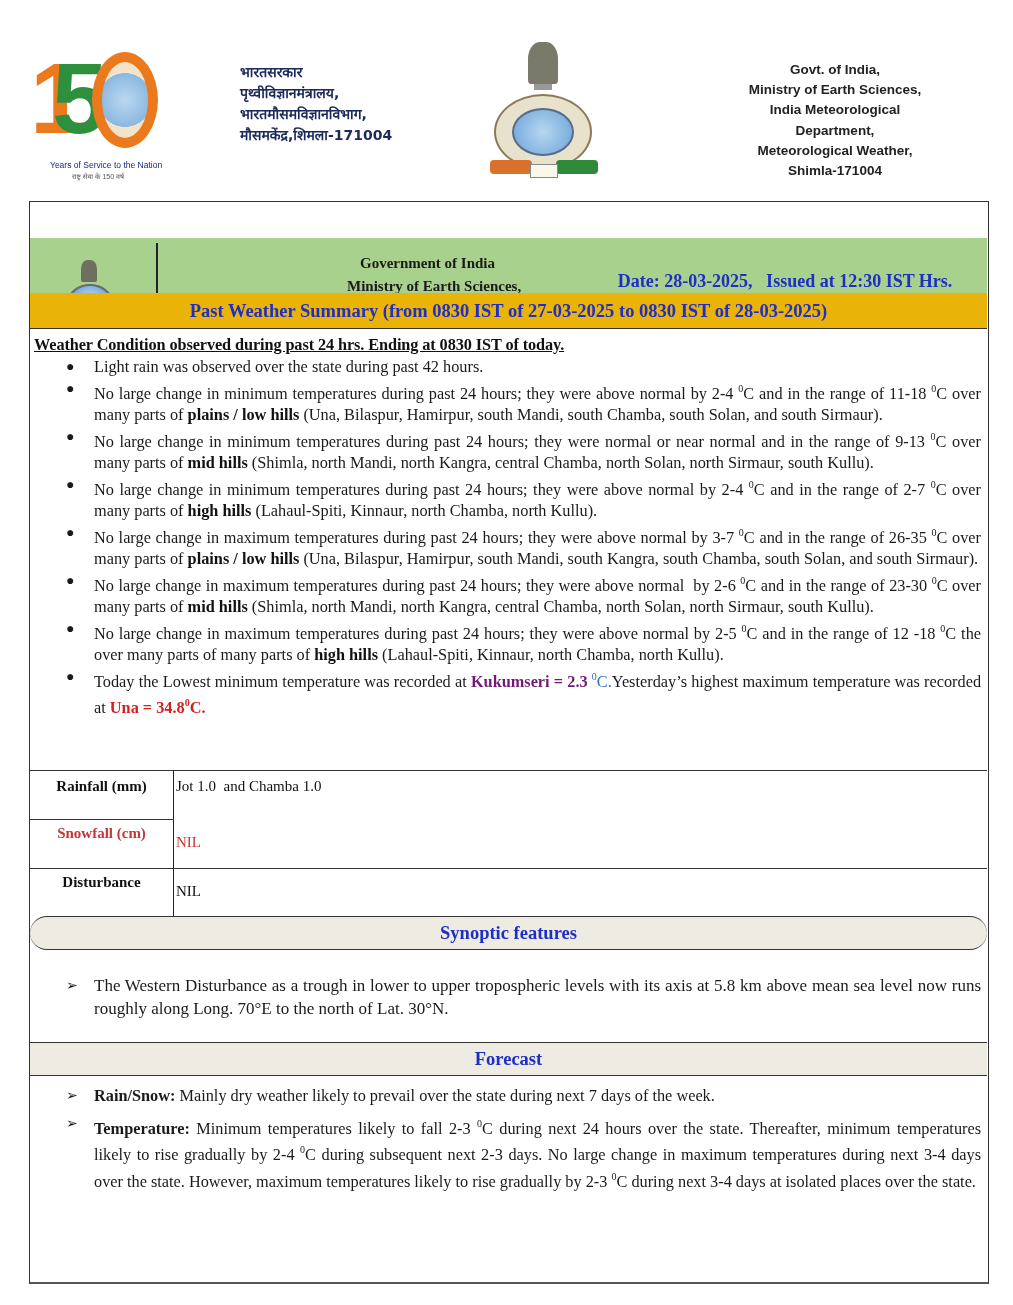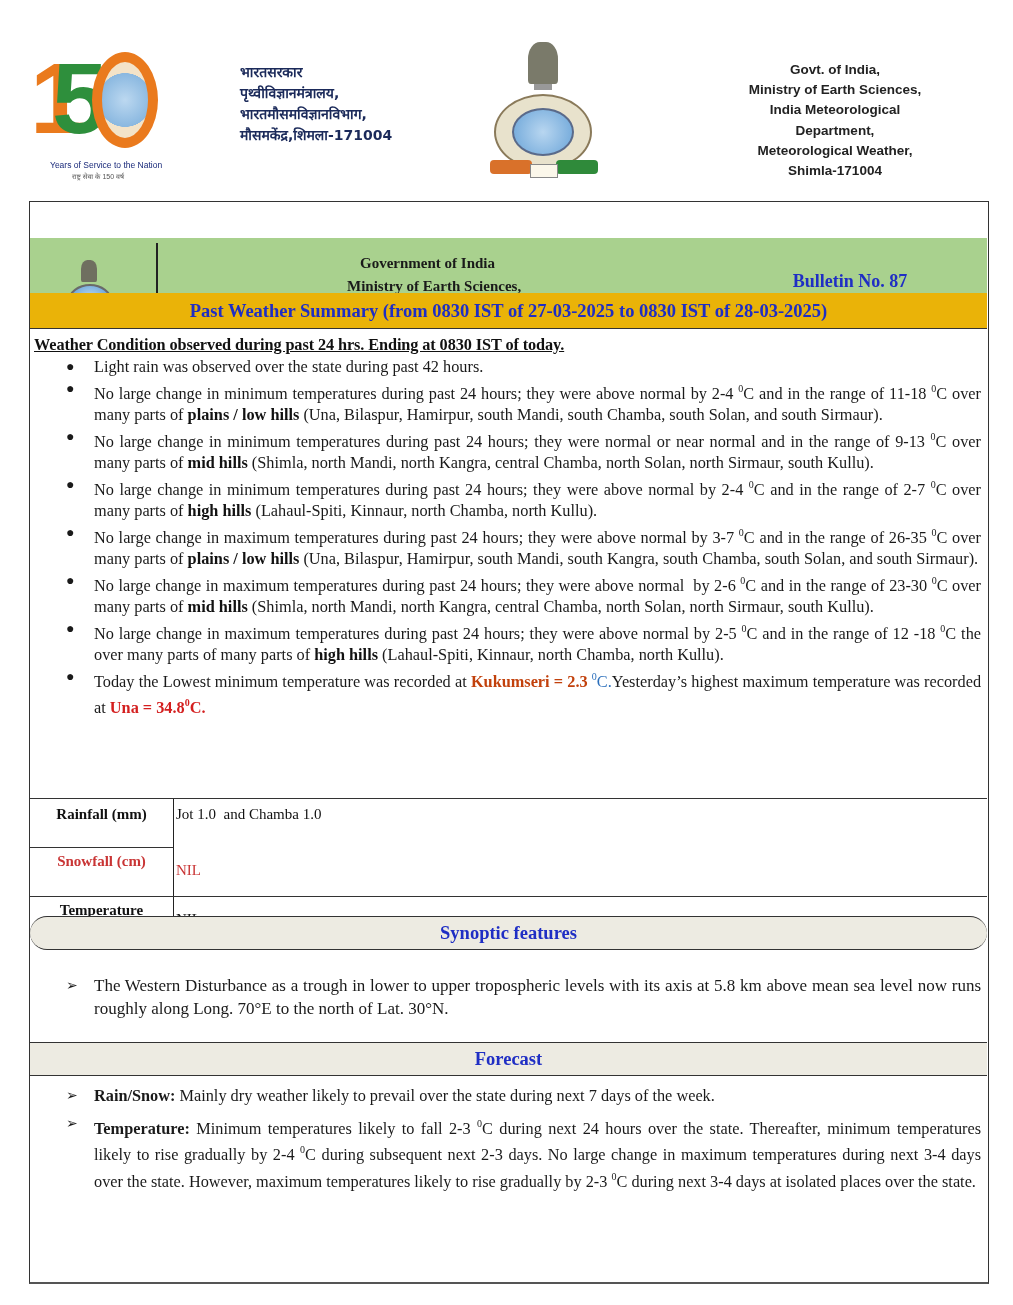--- a/index.html
+++ b/index.html
@@ -43,26 +43,26 @@
 
   .title-bar { position: absolute; left: 0; top: 91px; width: 957px; height: 36px; background: #eab308; border-bottom: 1.5px solid #333; text-align: center; font-weight: bold; font-size: 18.5px; line-height: 36px; color: #1f2ec4; }
 
   .obs { position: absolute; left: 0; top: 128px; width: 957px; height: 440px; }
   .obs-h { position: absolute; left: 4px; top: 5px; font-weight: bold; font-size: 16.3px; text-decoration: underline; color: #111; letter-spacing: -0.1px; }
   .obs ul { position: absolute; left: 0; top: 26px; width: 957px; list-style: none; }
   .obs li { position: relative; padding-left: 64px; padding-right: 6px; font-size: 16.3px; line-height: 21.5px; text-align: justify; color: #1a1a1a; }
   .obs li .bullet { position: absolute; left: 36px; top: 0; font-size: 14px; }
   .obs li b { color: #111; }
   .sup { font-size: 10px; vertical-align: 7px; }
-  .blue-b { color: #c2410c; font-weight: bold; }
+  .blue-b { color: #701a75; font-weight: bold; }
   .blue-t { color: #2a6ebb; }
   .red-b { color: #d41f1f; font-weight: bold; }
 
   
-  .rows { position: absolute; left: 0; top: 596px; width: 957px; height: 184px; border-top: 1.5px solid #333; }
+  .rows { position: absolute; left: 0; top: 568px; width: 957px; height: 184px; border-top: 1.5px solid #333; }
   .row { position: absolute; left: 0; width: 957px; height: 48px; }
   .row .lbl { position: absolute; left: 0; top: 0; width: 144px; height: 100%; text-align: center; font-weight: bold; font-size: 15px; padding-top: 7px; border-right: 1.5px solid #222; }
   .row .val { position: absolute; left: 146px; top: 0; font-size: 15px; padding-top: 7px; }
   .r1 { top: 0; height: 49px; }
   .r1 .lbl { border-bottom: 1.5px solid #333; }
   .r2 { top: 49px; height: 49px; border-bottom: 1.5px solid #333; }
   .r2 .lbl { color: #c93535; padding-top: 5px; }
   .r2 .val { color: #c93535; padding-top: 14px; }
   .r3 { top: 98px; height: 48px; }
   .r3 .val { padding-top: 14px; }
@@ -125,21 +125,20 @@
         <span class="circ"></span>
         <span class="rb"></span>
       </div>
       <span class="divider"></span>
       <div class="org">
         <div>Government of India</div>
         <div>Ministry of Earth Sciences,</div>
         <div>Meteorological Centre, Service</div>
       </div>
       <div class="bul">
-        <div class="no" style="white-space:pre;">Bulletin No. 87</div>
         <div style="white-space:pre;">Date: 28-03-2025,   Issued at 12:30 IST Hrs.</div>
       </div>
     </div>
 
     <div class="title-bar">Past Weather Summary (from 0830 IST of 27-03-2025 to 0830 IST of 28-03-2025)</div>
 
     <div class="obs">
       <div class="obs-h">Weather Condition observed during past 24 hrs. Ending at 0830 IST of today.</div>
       <ul>
         <li><span class="bullet">●</span><span>Light rain was observed over the state during past 42 hours.</span></li>
@@ -163,21 +162,21 @@
     <div class="rows">
       <div class="row r1">
         <div class="lbl">Rainfall (mm)</div>
         <div class="val" style="white-space:pre;">Jot 1.0  and Chamba 1.0</div>
       </div>
       <div class="row r2">
         <div class="lbl">Snowfall (cm)</div>
         <div class="val">NIL</div>
       </div>
       <div class="row r3">
-        <div class="lbl">Temperature</div>
+        <div class="lbl">Disturbance</div>
         <div class="val">NIL</div>
       </div>
     </div>
 
     <div class="sec-bar syn-bar">Synoptic features</div>
     <div class="syn">
       <ul class="arrow-list">
         <li><span class="arr">➢</span><span>The Western Disturbance as a trough in lower to upper tropospheric levels with its axis at 5.8 km above mean sea level now runs roughly along Long. 70°E to the north of Lat. 30°N.</span></li>
       </ul>
     </div>

